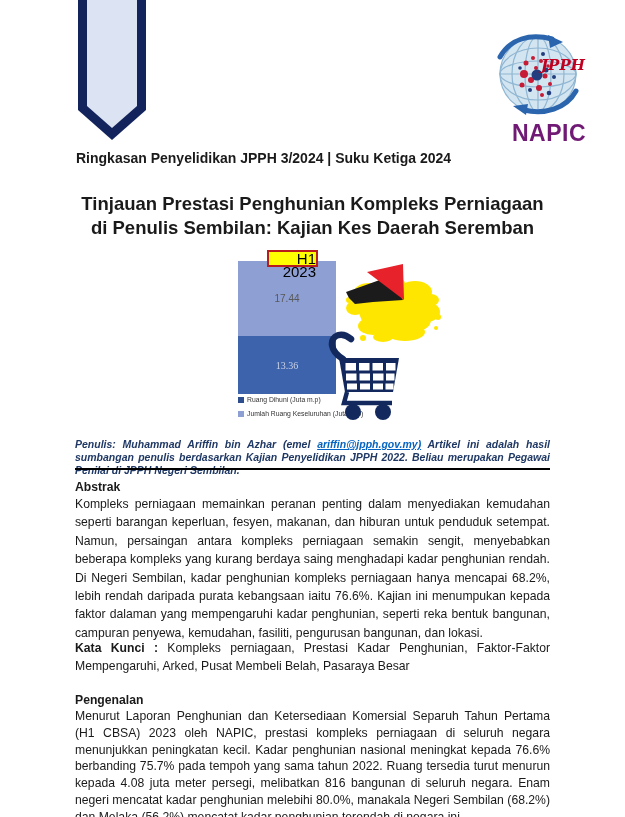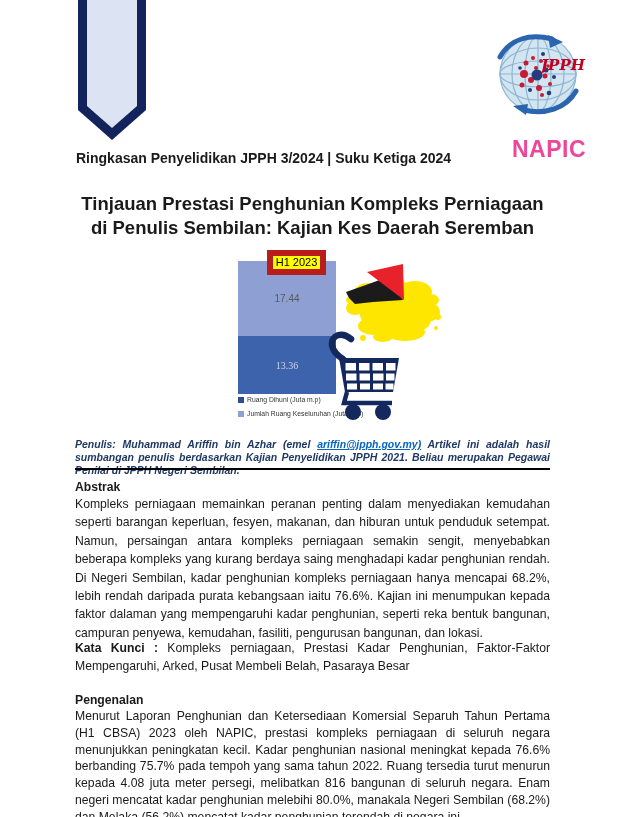--- a/index.html
+++ b/index.html
@@ -4,36 +4,36 @@
 <style>
   html,body{margin:0;padding:0;background:#ffffff;}
   .page{position:relative;width:625px;height:817px;background:#ffffff;overflow:hidden;
         font-family:"Liberation Sans",sans-serif;color:#1a1a1a;}
 
   
   .ribbon{position:absolute;left:78px;top:0;width:68px;height:142px;}
 
   
   .logo{position:absolute;left:486px;top:33px;width:100px;text-align:right;}
-  .logo .wordmark{margin-top:17px;font-size:23px;font-weight:bold;letter-spacing:.5px;color:#ec4899;line-height:1;}
+  .logo .wordmark{margin-top:1px;font-size:23px;font-weight:bold;letter-spacing:.5px;color:#701a75;line-height:1;}
 
   .series-label{position:absolute;left:76px;top:150px;font-size:14px;font-weight:bold;}
 
   .doc-title{position:absolute;left:0;top:192px;width:625px;text-align:center;
              font-size:18.5px;font-weight:bold;line-height:23.5px;}
 
   
   .figure{position:absolute;left:75px;top:248px;width:475px;height:192px;}
   .bar{position:absolute;left:163px;top:13px;width:98px;z-index:1;}
   .seg{display:flex;align-items:center;justify-content:center;font-size:10px;}
   .seg-total{height:75px;background:#8E9FD3;color:#595959;}
   .seg-occupied{height:58px;background:#3D63AC;color:#CBD3E6;font-family:Liberation Serif, serif;}
   .cat-label{position:absolute;left:192px;top:2px;width:47px;height:13px;z-index:3;
-             background:#FFFF00;border:6px solid #b91c1c;font-size:11px;color:#000;
-             text-align:center;line-height:13px;}
+             background:#FFFF00;border:2px solid #b91c1c;font-size:15px;color:#000;
+             text-align:right;line-height:13px;}
   .legend{position:absolute;left:163px;top:148px;z-index:1;}
   .legend-item{display:flex;align-items:center;gap:3px;margin-bottom:7px;font-size:6.8px;color:#333;white-space:nowrap;}
   .sw{width:6px;height:6px;flex:0 0 auto;}
   .sw-occupied{background:#2E4D8C;}
   .sw-total{background:#8E9FD3;}
   .splash{position:absolute;left:268px;top:14px;z-index:2;}
   .cart{position:absolute;left:250px;top:82px;z-index:4;}
 
   
   .author{position:absolute;left:75px;top:438px;width:475px;text-align:justify;
@@ -175,21 +175,21 @@
           <rect x="35" y="53.5" width="10" height="6"></rect>
         <rect x="48" y="53.5" width="10" height="6"></rect>
           <rect x="60.5" y="53.5" width="8" height="6"></rect>
       </g>
       <path d="M22,62 L19,73 L67,73" fill="none" stroke="#13295E" stroke-width="4.5"></path>
       <circle cx="28" cy="82" r="8" fill="#13295E"></circle>
       <circle cx="58" cy="82" r="8" fill="#13295E"></circle>
     </svg>
   </div>
 
-  <div class="author"><span>Penulis: Muhammad Ariffin bin Azhar (emel </span><a href="#">ariffin@jpph.gov.my)</a><span> Artikel ini adalah hasil sumbangan penulis berdasarkan Kajian Penyelidikan JPPH 2021. Beliau merupakan Pegawai Penilai di JPPH Negeri Sembilan.</span></div>
+  <div class="author"><span>Penulis: Muhammad Ariffin bin Azhar (emel </span><a href="#">ariffin@jpph.gov.my)</a><span> Artikel ini adalah hasil sumbangan penulis berdasarkan Kajian Penyelidikan JPPH 2022. Beliau merupakan Pegawai Penilai di JPPH Negeri Sembilan.</span></div>
 
   <div class="rule"></div>
 
   <div class="h-sec h-abstract">Abstrak</div>
   <div class="p-body p-abstract">Kompleks perniagaan memainkan peranan penting dalam menyediakan kemudahan seperti barangan keperluan, fesyen, makanan, dan hiburan untuk penduduk setempat. Namun, persaingan antara kompleks perniagaan semakin sengit, menyebabkan beberapa kompleks yang kurang berdaya saing menghadapi kadar penghunian rendah. Di Negeri Sembilan, kadar penghunian kompleks perniagaan hanya mencapai 68.2%, lebih rendah daripada purata kebangsaan iaitu 76.6%. Kajian ini menumpukan kepada faktor dalaman yang mempengaruhi kadar penghunian, seperti reka bentuk bangunan, campuran penyewa, kemudahan, fasiliti, pengurusan bangunan, dan lokasi.</div>
 
   <div class="p-body p-keywords"><b>Kata Kunci : </b><span>Kompleks perniagaan, Prestasi Kadar Penghunian, Faktor-Faktor Mempengaruhi, Arked, Pusat Membeli Belah, Pasaraya Besar</span></div>
 
   <div class="h-sec h-intro">Pengenalan</div>
   <div class="p-body p-intro">Menurut Laporan Penghunian dan Ketersediaan Komersial Separuh Tahun Pertama (H1 CBSA) 2023 oleh NAPIC, prestasi kompleks perniagaan di seluruh negara menunjukkan peningkatan kecil. Kadar penghunian nasional meningkat kepada 76.6% berbanding 75.7% pada tempoh yang sama tahun 2022. Ruang tersedia turut menurun kepada 4.08 juta meter persegi, melibatkan 816 bangunan di seluruh negara. Enam negeri mencatat kadar penghunian melebihi 80.0%, manakala Negeri Sembilan (68.2%) dan Melaka (56.2%) mencatat kadar penghunian terendah di negara ini.</div>

